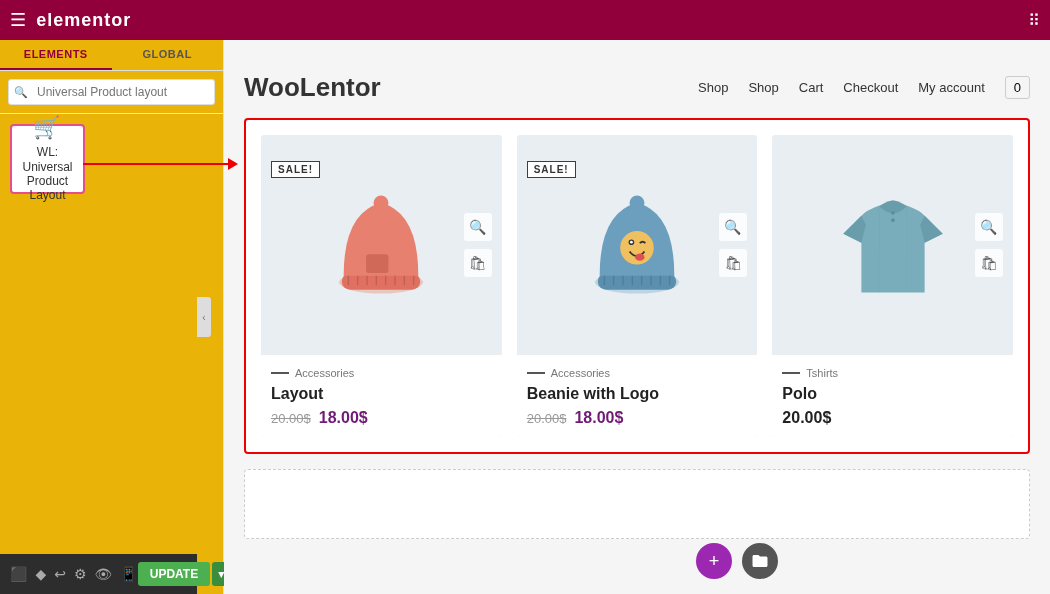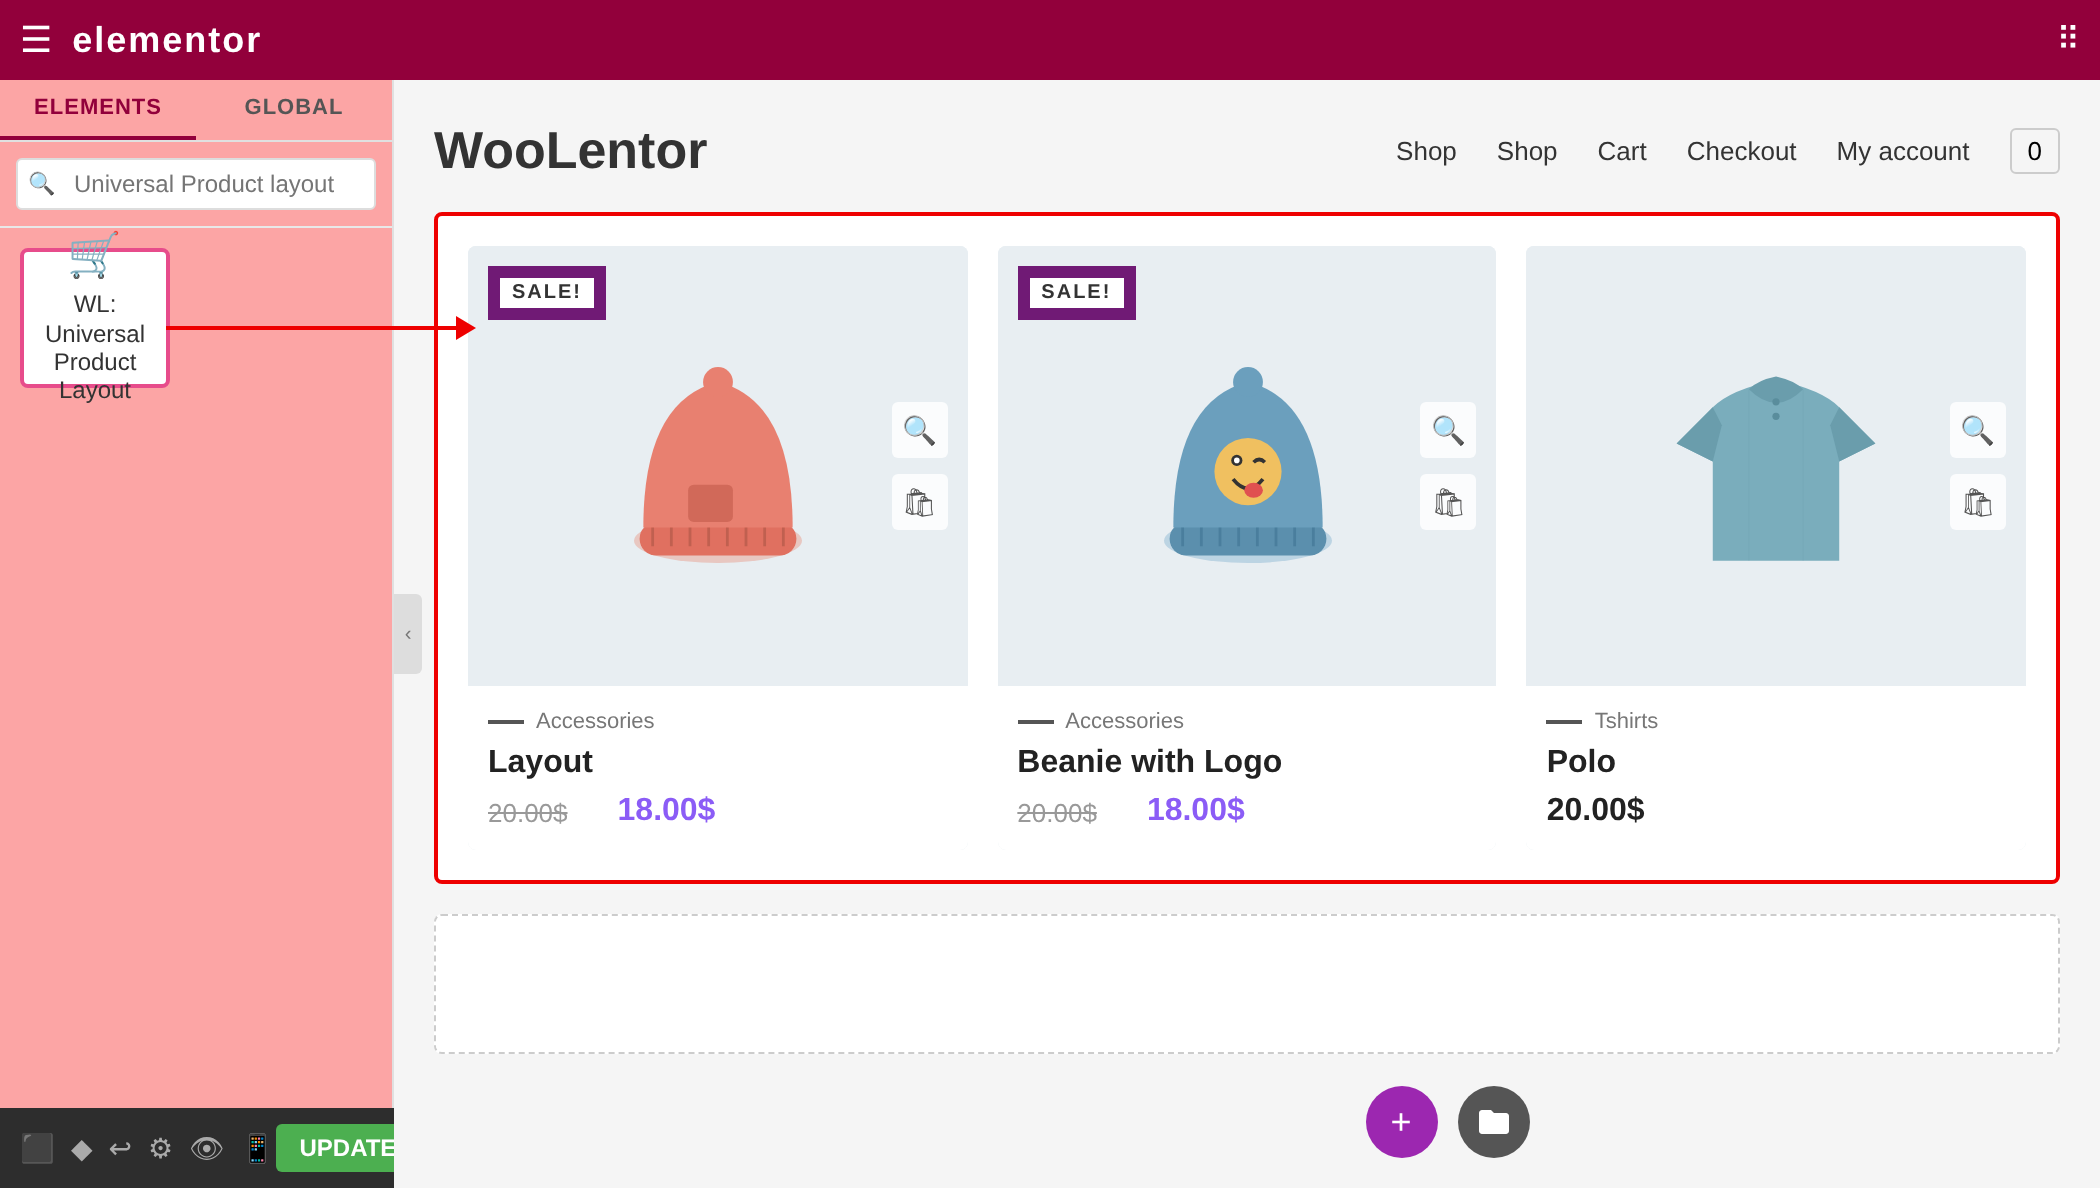--- a/index.html
+++ b/index.html
@@ -17,22 +17,22 @@
     .top-bar-left { display: flex; align-items: center; gap: 10px; }
     .hamburger-icon { color: white; font-size: 18px; cursor: pointer; }
     .elementor-logo { color: white; font-size: 18px; font-weight: bold; letter-spacing: 1px; }
     .grid-icon { color: white; font-size: 16px; }
 
     
     .main-layout { display: flex; height: 554px; }
 
     
     .sidebar {
-      width: 197px;
-      background: #fca5a5;
+      width: 224px;
+      background: #eab308;
       border-right: 1px solid #e0e0e0;
       display: flex;
       flex-direction: column;
       flex-shrink: 0;
     }
     .sidebar-tabs {
       display: flex;
       border-bottom: 1px solid #e0e0e0;
     }
     .sidebar-tab {
@@ -120,20 +120,21 @@
       position: relative;
       overflow-y: auto;
     }
 
     
     .site-header {
       display: flex;
       align-items: center;
       justify-content: space-between;
       margin-bottom: 15px;
+      margin-top: 12px;
     }
     .site-logo {
       font-size: 26px;
       font-weight: 700;
       color: #333;
     }
     .site-nav { display: flex; gap: 20px; align-items: center; }
     .site-nav a {
       font-size: 13px;
       color: #333;
@@ -169,24 +170,24 @@
     .product-image-area {
       position: relative;
       height: 220px;
       display: flex;
       align-items: center;
       justify-content: center;
       background: #e8eef2;
     }
     .sale-badge {
       position: absolute;
-      top: 10px;
+      top: 26px;
       left: 10px;
       background: white;
-      border: 6px solid #701a75;
+      border: 1px solid #701a75;
       font-size: 10px;
       font-weight: 700;
       padding: 2px 6px;
       color: #333;
       letter-spacing: 1px;
     }
     .product-actions {
       position: absolute;
       right: 10px;
       top: 50%;
@@ -237,22 +238,21 @@
       gap: 8px;
     }
     .price-old {
       font-size: 13px;
       color: #999;
       text-decoration: line-through;
     }
     .price-new {
       font-size: 16px;
       font-weight: 700;
-      color: #8b5cf6;
-      margin-left: 17px;
+      color: #701a75;
     }
     .price-single {
       font-size: 16px;
       font-weight: 700;
       color: #222;
     }
 
     
     .hat-orange {
       width: 120px;

